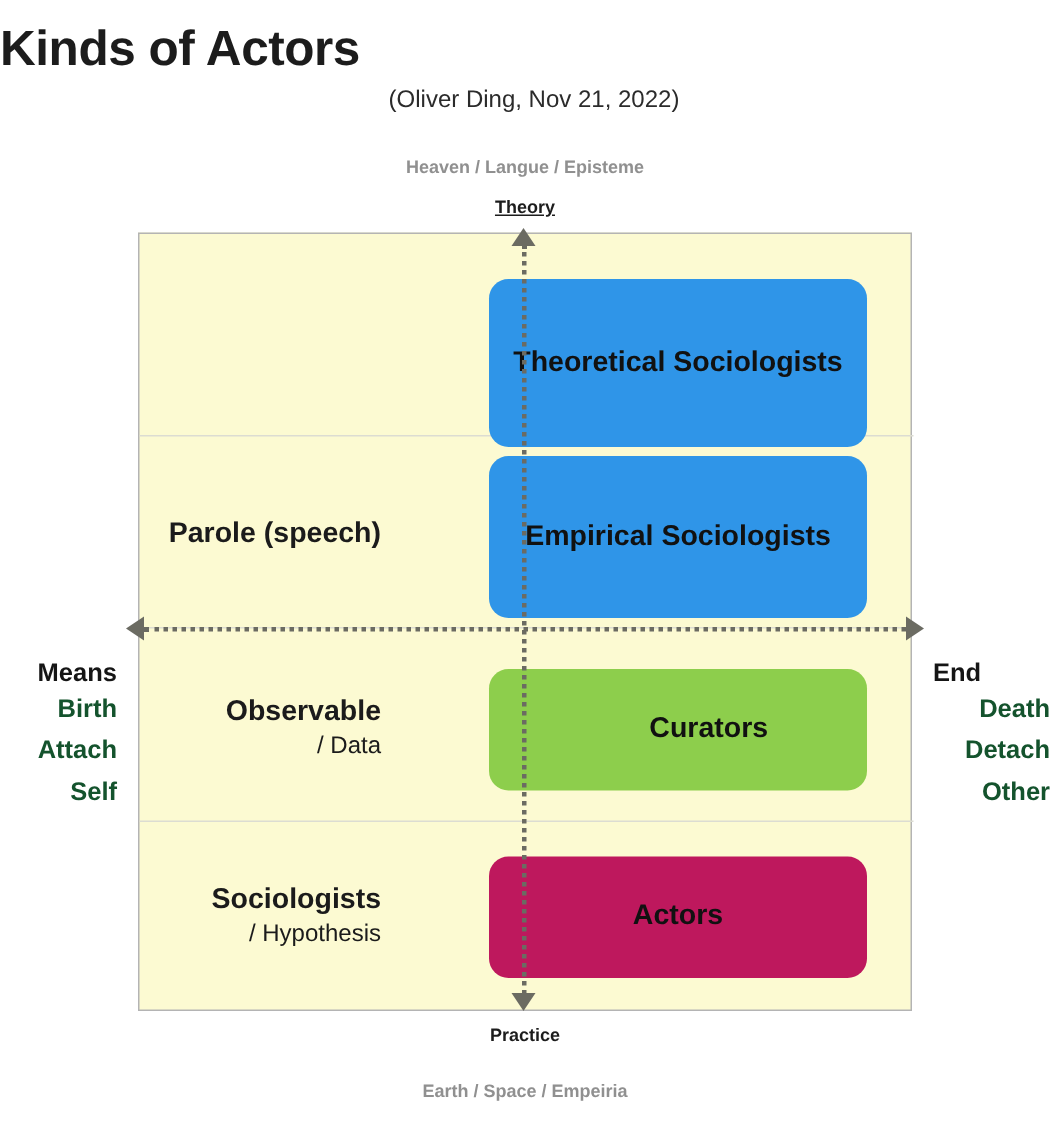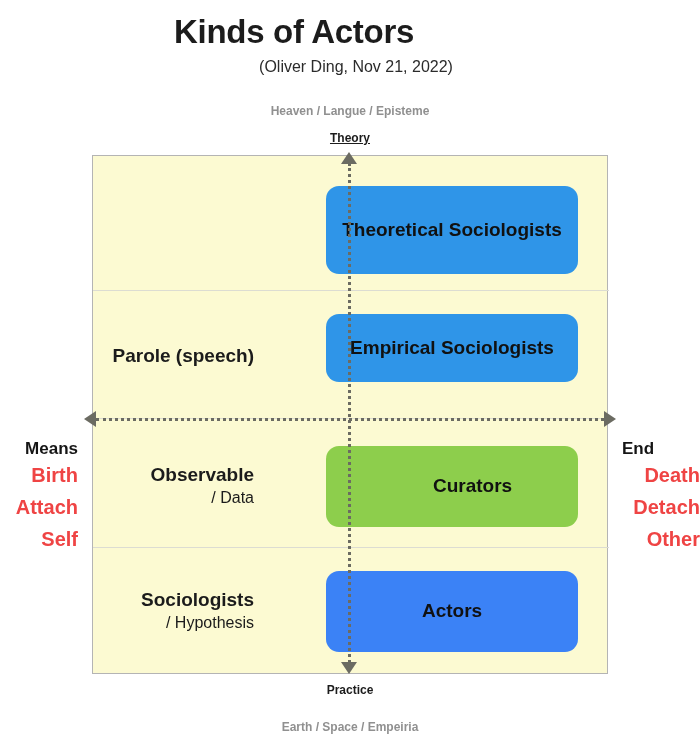--- a/index.html
+++ b/index.html
@@ -7,21 +7,21 @@
     width: 700px; height: 748px;
     background: #ffffff;
     font-family: "Liberation Sans", sans-serif;
     overflow: hidden;
   }
   #page { position: relative; width: 700px; height: 748px; }
 
   
   .title {
     position: absolute; left: 0; top: 13px; width: 588px;
-    text-align: center; font-size: 33px; font-weight: bold;
+    font-size: 33px; font-weight: bold;
     color: #1c1c1c; letter-spacing: -0.3px;
   }
   .subtitle {
     position: absolute; left: 0; top: 58px; width: 700px;
     text-align: center; font-size: 16px; color: #2b2b2b; padding-left: 12px;
   }
 
   
   .axis-cap {
     position: absolute; width: 700px; text-align: center;
@@ -68,22 +68,22 @@
   #rl3 { top: 588px; }
 
   
   .node {
     position: absolute; left: 326px; width: 252px;
     border-radius: 13px;
     display: flex; align-items: center; justify-content: center;
     text-align: center; font-size: 19px; font-weight: bold;
     color: #111111; line-height: 1.28;
   }
-  #node0 { top: 186px; height: 88px; background: #2f95e8; }
-  #node1 { top: 314px; height: 68px; background: #2f95e8; }
+  #node0 { top: 186px; height: 112px; background: #2f95e8; }
+  #node1 { top: 304px; height: 108px; background: #2f95e8; }
   #node2 { top: 446px; height: 81px; background: #8dce4c; }
   #node3 { top: 571px; height: 81px; background: #8dce4c; }
 
   
   .v-axis {
     position: absolute; left: 348px; top: 163px;
     width: 0; height: 500px;
     border-left: 3px dotted #6b6b62;
   }
   .arrow-up {
@@ -122,21 +122,21 @@
     border-left: 12px solid #6b6b62;
   }
 
   
   .side { position: absolute; margin-top: 36px; }
   .side .head {
     font-size: 17px; font-weight: bold; color: #151515;
     line-height: 1.15;
   }
   .side .item {
-    font-size: 20px; font-weight: bold; color: #ef4444;
+    font-size: 17px; font-weight: bold; color: #14532d;
     line-height: 1.62;
     text-align: right;
   }
   #side-left  { left: 0px;   top: 403px; width: 78px;  text-align: right; }
   #side-right { left: 622px; top: 403px; width: 78px;  text-align: left;  }
 </style>
 </head>
 <body>
 
 <div id="page">
@@ -164,21 +164,21 @@
     <span class="sub">/ Data</span>
   </div>
   <div class="row-label" id="rl3">
     <span class="main">Sociologists</span>
     <span class="sub">/ Hypothesis</span>
   </div>
 
   <div class="node" id="node0" style="background: rgb(47, 149, 232);">Theoretical Sociologists</div>
   <div class="node" id="node1" style="background: rgb(47, 149, 232);">Empirical Sociologists</div>
   <div class="node" id="node2" style="background: rgb(141, 206, 76); padding-left: 41px;">Curators</div>
-  <div class="node" id="node3" style="background: #3b82f6;">Actors</div>
+  <div class="node" id="node3" style="background: #be185d;">Actors</div>
 
   <div class="v-axis"></div>
   <div class="arrow-up"></div>
   <div class="arrow-down"></div>
 
   <div class="h-axis"></div>
   <div class="arrow-left"></div>
   <div class="arrow-right"></div>
 
   <div class="side" id="side-left">

